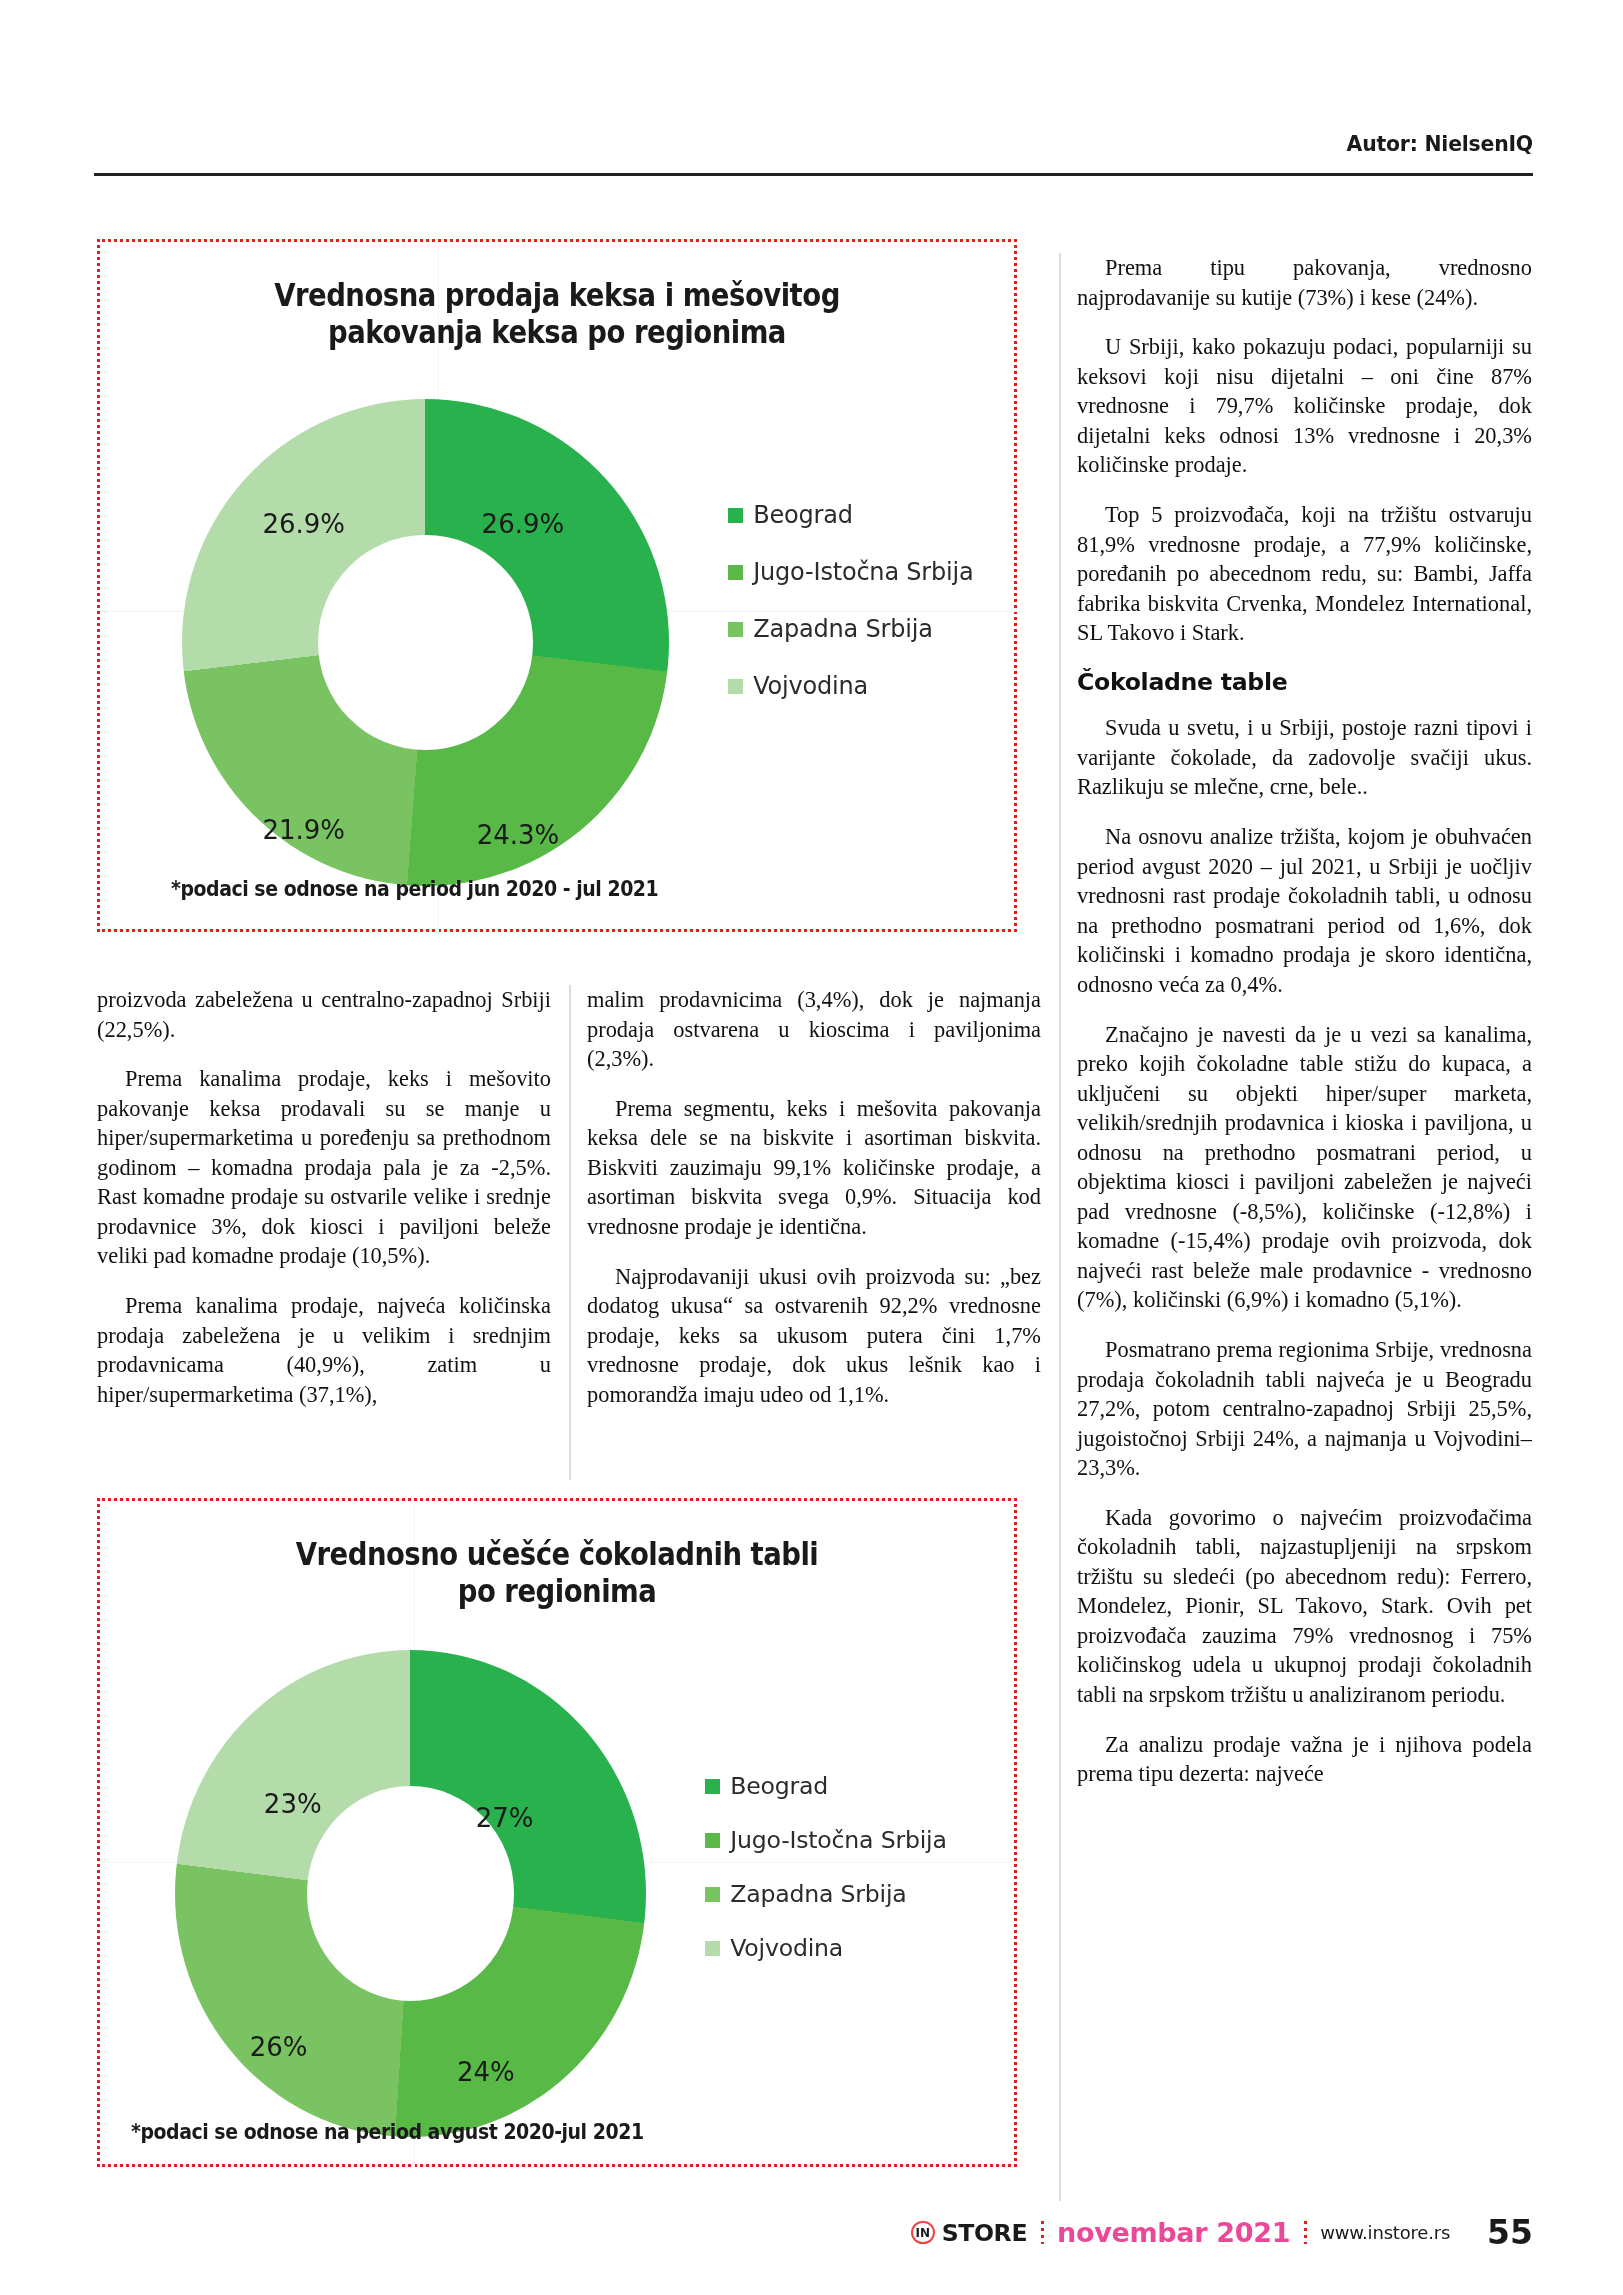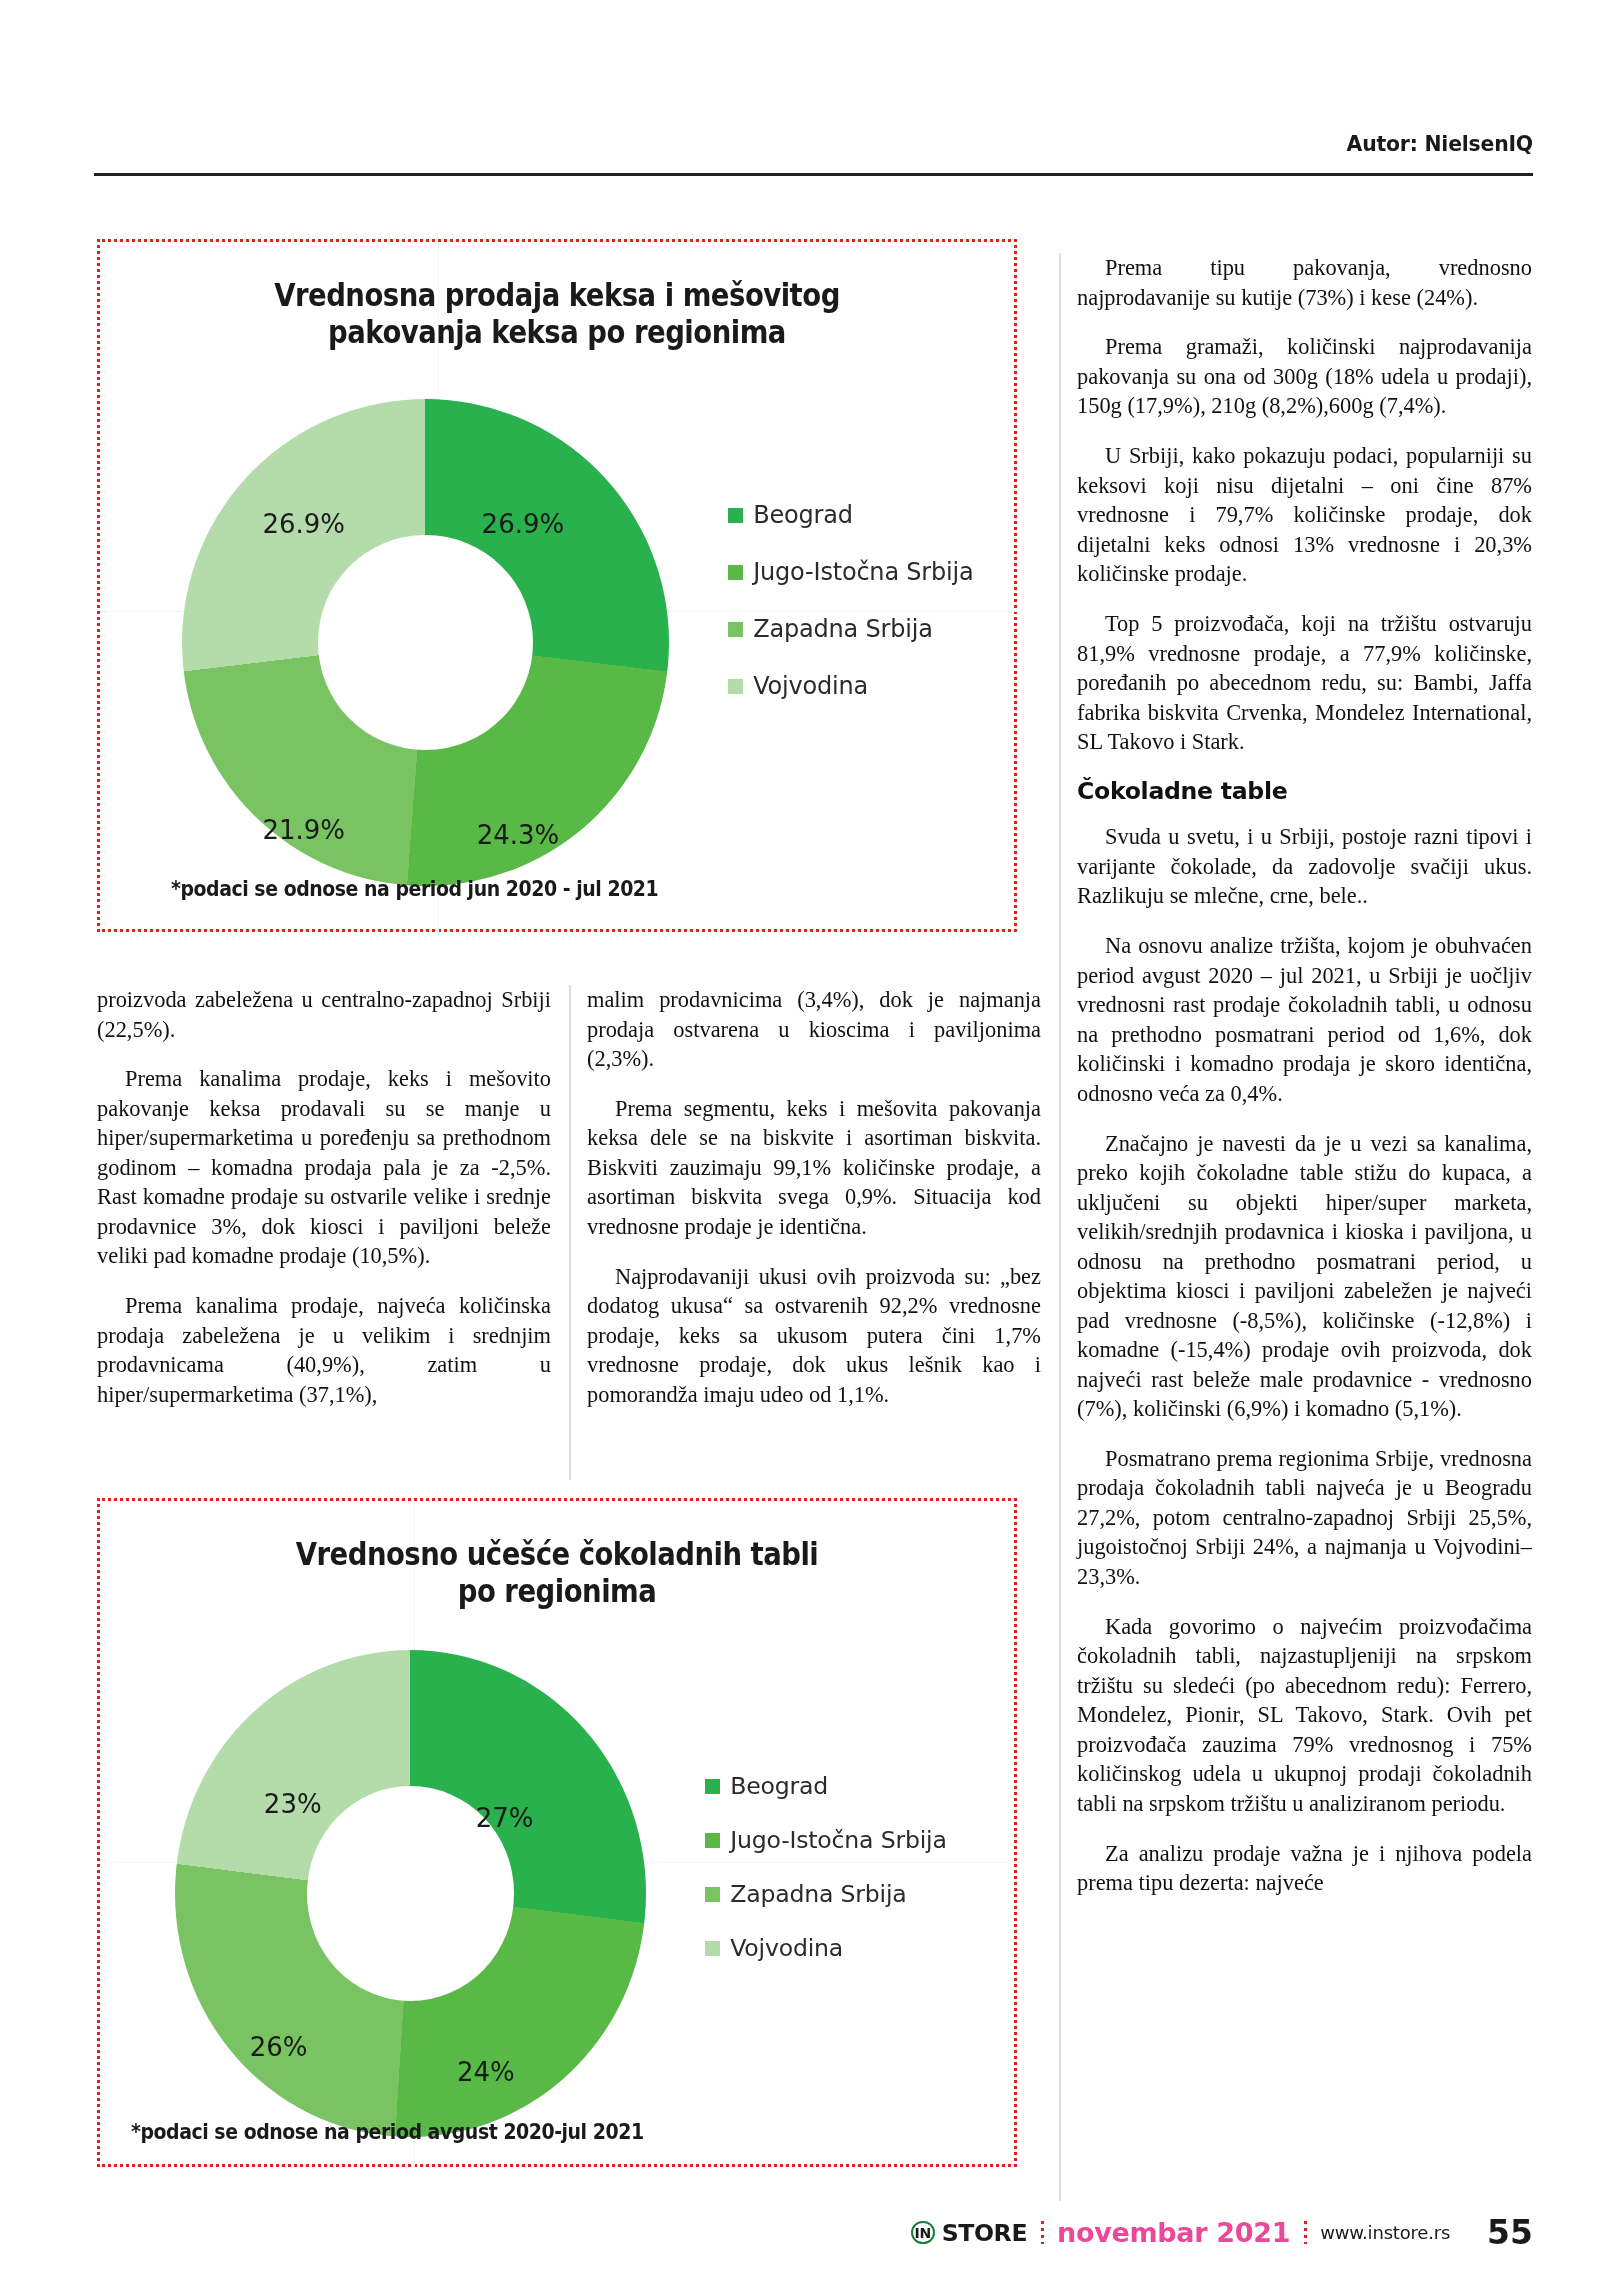--- a/index.html
+++ b/index.html
@@ -128,22 +128,22 @@
   .footer{
     position:absolute;left:97px;top:2213px;width:1436px;height:47px;
   }
   .footer-inner{
     position:absolute;right:0;top:0;display:flex;align-items:center;
     font-family:"DejaVu Sans", sans-serif;
   }
   .logo-mark{
     display:inline-flex;align-items:center;justify-content:center;
     width:19.6px;height:19.6px;border-radius:50%;
-    border:2px solid #15803d;
-    font-size:14px;font-weight:bold;color:#1a1a1a;
+    border:2px solid #ef4444;
+    font-size:12px;font-weight:bold;color:#1a1a1a;
     margin-right:7px;
     margin-left:45px;
   }
   .logo-store{font-weight:bold;font-size:23.6px;letter-spacing:-0.4px;color:#1a1a1a;}
   .dotsep{
     width:3.1px;height:23.6px;margin:0 13.4px;
     background:repeating-linear-gradient(to bottom,#e02020 0 3.1px,transparent 3.1px 7px);
   }
   .f-month{font-weight:bold;font-size:27px;color:#ec4899;letter-spacing:-0.3px;}
   .f-url{font-size:18px;color:#1a1a1a;letter-spacing:-0.2px;}
@@ -253,21 +253,20 @@
   </div>
 
   <div class="col" id="col-mid">
     <p class="noindent">malim prodavnicima (3,4%), dok je najmanja prodaja ostvarena u kioscima i paviljonima (2,3%).</p>
     <p>Prema segmentu, keks i mešovita pakovanja keksa dele se na biskvite i asortiman biskvita. Biskviti zauzimaju 99,1% količinske prodaje, a asortiman biskvita svega 0,9%. Situacija kod vrednosne prodaje je identična.</p>
     <p>Najprodavaniji ukusi ovih proizvoda su: „bez dodatog ukusa“ sa ostvarenih 92,2% vrednosne prodaje, keks sa ukusom putera čini 1,7% vrednosne prodaje, dok ukus lešnik kao i pomorandža imaju udeo od 1,1%.</p>
   </div>
 
   <div class="col" id="col-right">
     <p>Prema tipu pakovanja, vrednosno najprodavanije su kutije (73%) i kese (24%).</p>
-    <p>Prema gramaži, količinski najprodavanija pakovanja su ona od 300g (18% udela u prodaji), 150g (17,9%), 210g (8,2%),600g (7,4%).</p>
     <p>U Srbiji, kako pokazuju podaci, popularniji su keksovi koji nisu dijetalni – oni čine 87% vrednosne i 79,7% količinske prodaje, dok dijetalni keks odnosi 13% vrednosne i 20,3% količinske prodaje.</p>
     <p>Top 5 proizvođača, koji na tržištu ostvaruju 81,9% vrednosne prodaje, a 77,9% količinske, poređanih po abecednom redu, su: Bambi, Jaffa fabrika biskvita Crvenka, Mondelez International, SL Takovo i Stark.</p>
     <h3>Čokoladne table</h3>
     <p>Svuda u svetu, i u Srbiji, postoje razni tipovi i varijante čokolade, da zadovolje svačiji ukus. Razlikuju se mlečne, crne, bele..</p>
     <p>Na osnovu analize tržišta, kojom je obuhvaćen period avgust 2020 – jul 2021, u Srbiji je uočljiv vrednosni rast prodaje čokoladnih tabli, u odnosu na prethodno posmatrani period od 1,6%, dok količinski i komadno prodaja je skoro identična, odnosno veća za 0,4%.</p>
     <p>Značajno je navesti da je u vezi sa kanalima, preko kojih čokoladne table stižu do kupaca, a uključeni su objekti hiper/super marketa, velikih/srednjih prodavnica i kioska i paviljona, u odnosu na prethodno posmatrani period, u objektima kiosci i paviljoni zabeležen je najveći pad vrednosne (-8,5%), količinske (-12,8%) i komadne (-15,4%) prodaje ovih proizvoda, dok najveći rast beleže male prodavnice - vrednosno (7%), količinski (6,9%) i komadno (5,1%).</p>
     <p>Posmatrano prema regionima Srbije, vrednosna prodaja čokoladnih tabli najveća je u Beogradu 27,2%, potom centralno-zapadnoj Srbiji 25,5%, jugoistočnoj Srbiji 24%, a najmanja u Vojvodini– 23,3%.</p>
     <p>Kada govorimo o najvećim proizvođačima čokoladnih tabli, najzastupljeniji na srpskom tržištu su sledeći (po abecednom redu): Ferrero, Mondelez, Pionir, SL Takovo, Stark. Ovih pet proizvođača zauzima 79% vrednosnog i 75% količinskog udela u ukupnoj prodaji čokoladnih tabli na srpskom tržištu u analiziranom periodu.</p>
     <p>Za analizu prodaje važna je i njihova podela prema tipu dezerta: najveće</p>
   </div>

